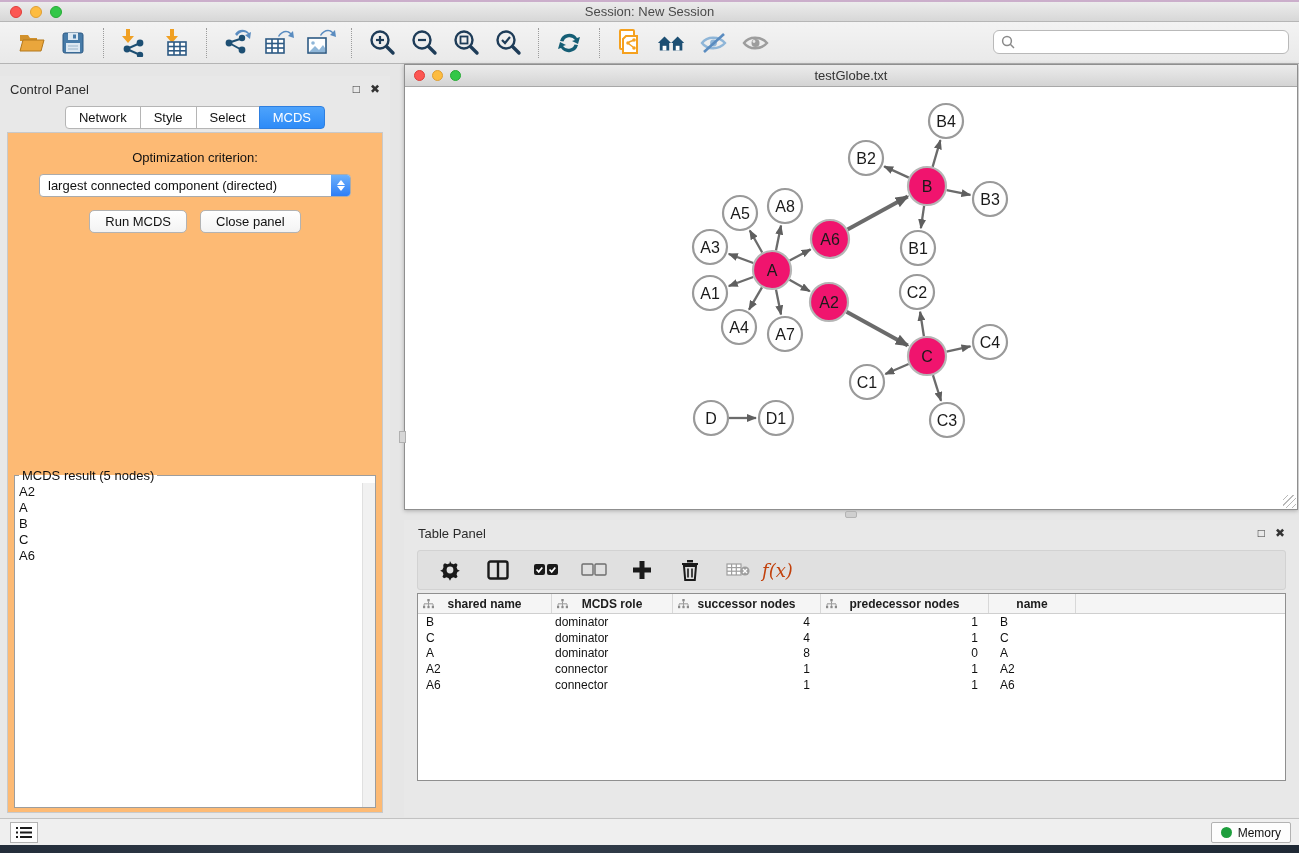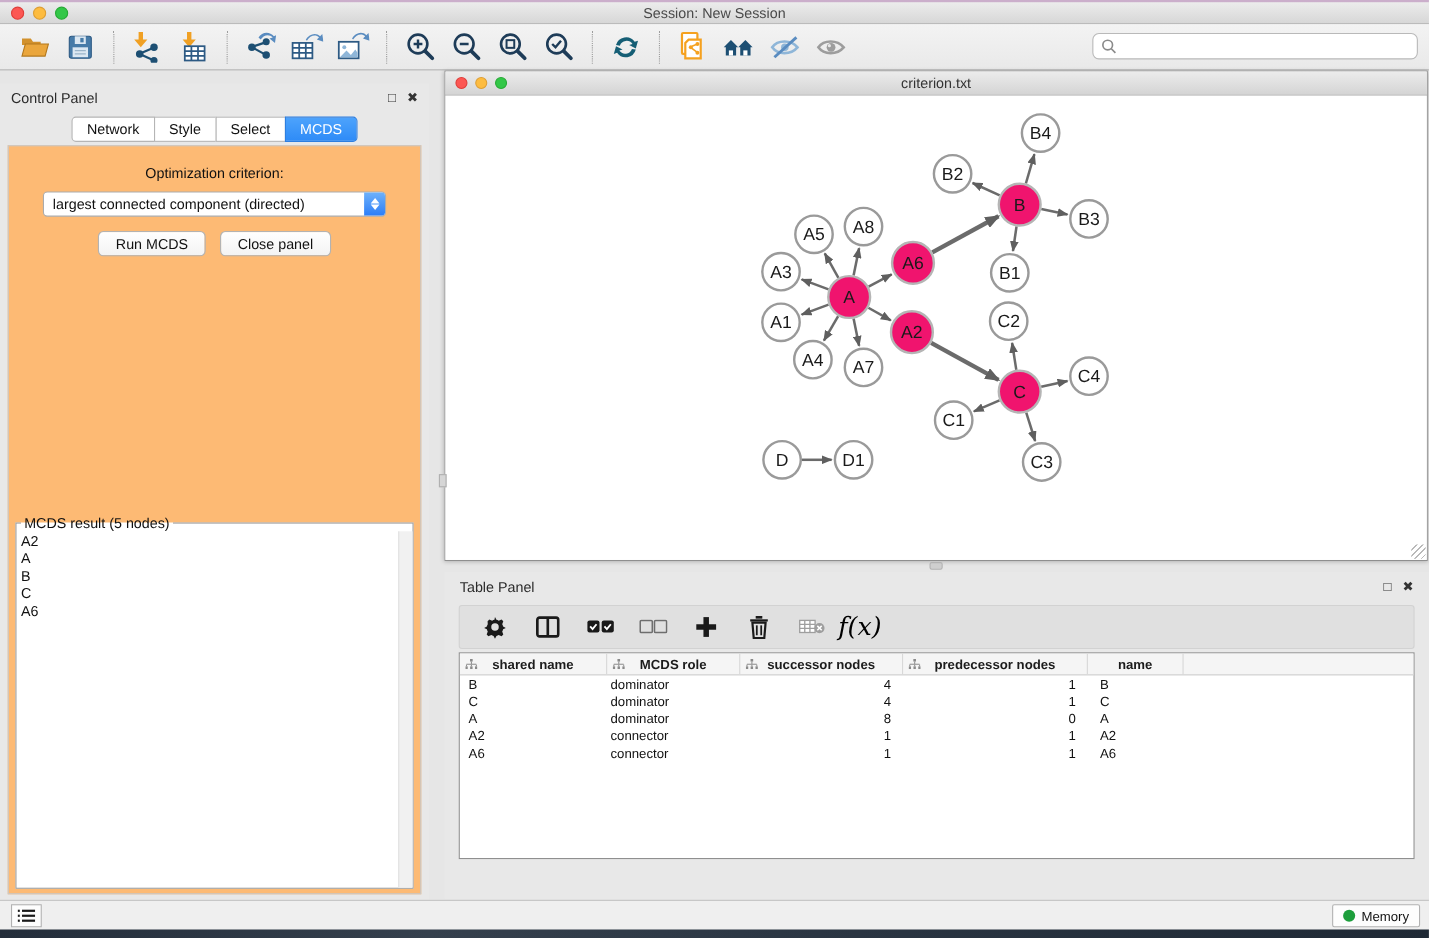--- a/index.html
+++ b/index.html
@@ -75,21 +75,21 @@
       background:repeating-linear-gradient(135deg, transparent 0 3px, #b9b9b9 3px 4px); }
   .side-tab { position:absolute; left:-6px; top:366px; width:7px; height:12px; background:#d6d6d6; border:1px solid #b0b0b0; }
   .divider-grip { position:absolute; left:845px; top:511px; width:12px; height:7px; background:#cfcfcf; border:1px solid #b3b3b3; border-radius:2px; }
 
   
   .tpanel { position:absolute; left:404px; top:520px; width:895px; height:297px; background:#e8e8e8; }
   .tpanel .panel-head { padding:0 14px; }
   .tp-toolbar { margin:4px 13px 0 13px; height:40px; background:#e0e0e0; border:1px solid #d2d2d2;
       border-radius:3px; display:flex; align-items:center; padding-left:8px; }
   .tp-toolbar .ticon { margin:0 9px; }
-  .fx { font-family:"DejaVu Serif", serif; font-style:italic; font-size:23px; color:#000000;text-align:right; }
+  .fx { font-family:"DejaVu Serif", serif; font-style:italic; font-size:18px; color:#c2410c;text-align:right; }
   .tbl-wrap { margin:3px 13px 0 13px; height:188px; background:#fff; border:1px solid #8f8f8f; overflow:hidden; }
   .tbl-header { display:grid; grid-template-columns:134px 121px 148px 168px 87px 1fr; height:20px;
       background:#f5f5f5; border-bottom:1px solid #cfcfcf;font-weight:bold; }
   .tbl-header .th { display:flex; align-items:center; justify-content:center; gap:5px;
       font-size:12px; color:#1c1c1c; border-right:1px solid #d8d8d8; position:relative; }
   .tbl-header .th svg { position:absolute; left:5px; }
   .tbl-header .th.nofill { border-right:none; }
   .tbl-row { display:grid; grid-template-columns:134px 121px 148px 168px 87px 1fr; height:15.8px;
       font-size:12px; color:#111; align-items:center; }
   .tbl-row .c0 { padding-left:8px; }
@@ -317,21 +317,21 @@
     </div>
   </div>
 
   <div class="netwin">
     <div class="wtitle">
       <div class="lights">
         <span class="light red"></span>
         <span class="light yellow"></span>
         <span class="light green"></span>
       </div>
-      <span class="wt">criterion.txt</span>
+      <span class="wt">testGlobe.txt</span>
     </div>
     <div class="netcanvas">
       <svg id="graph" width="892" height="422" viewBox="0 0 892 422">
         <defs>
           <marker id="arrow" markerWidth="10" markerHeight="8" refX="9" refY="4" orient="auto" markerUnits="userSpaceOnUse">
               <path d="M0,0 L10,4 L0,8 z" fill="#5f5f5f"></path>
             </marker>
           <marker id="arrowT" markerWidth="14" markerHeight="11" refX="12" refY="5.5" orient="auto" markerUnits="userSpaceOnUse">
               <path d="M0,0 L14,5.5 L0,11 z" fill="#5f5f5f"></path>
             </marker>

